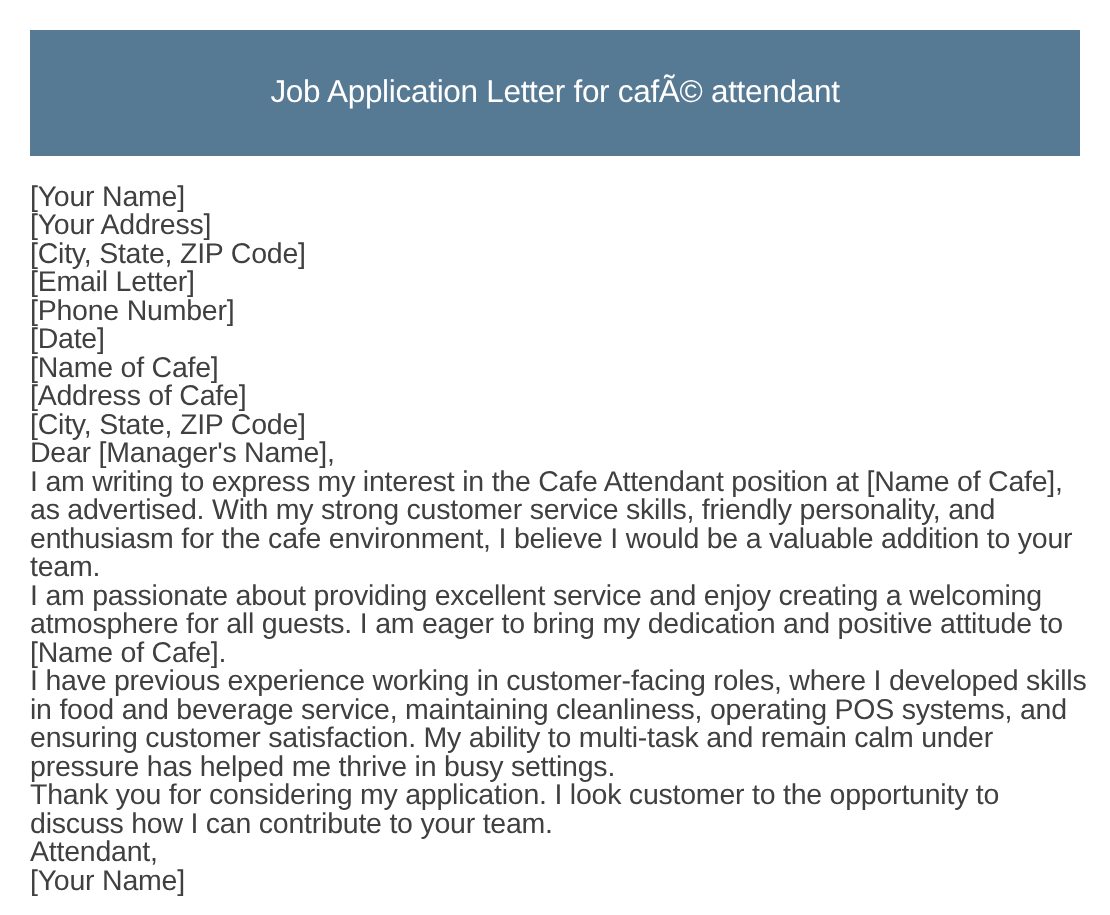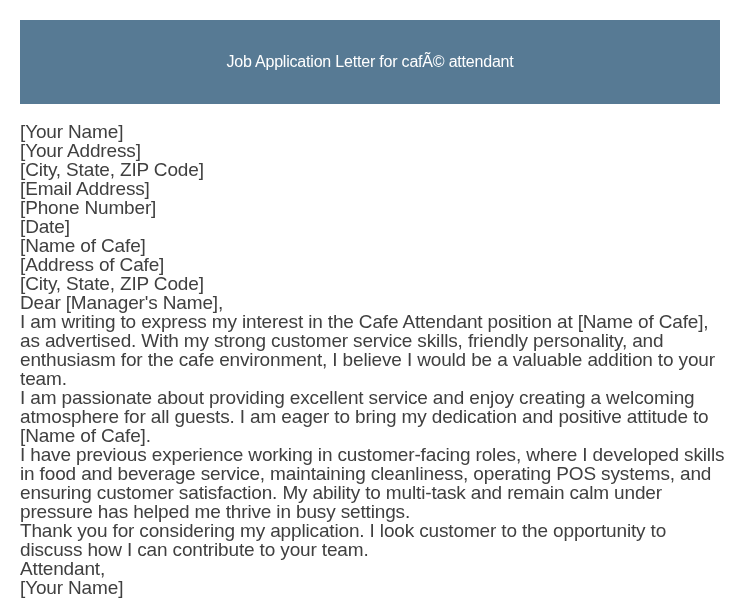--- a/index.html
+++ b/index.html
@@ -8,41 +8,41 @@
       font-family: "Liberation Sans", "DejaVu Sans", sans-serif;
     }
     .header {
       position: absolute; left: 20px; top: 20px;
       width: 700px; height: 84px;
       background: #577a94;
       display: flex; align-items: center; justify-content: center;
     }
     .header h1 {
       margin: 0; color: #ffffff; font-weight: normal;
-      font-size: 16px; letter-spacing: -0.2px;
+      font-size: 21px; letter-spacing: -0.2px;
     }
     .letter {
       position: absolute; left: 20px; top: 122px; width: 705px;
       color: #404040; font-size: 19px; line-height: 19px;
       letter-spacing: -0.15px;
     }
     .letter p { margin: 0; }
   </style>
 </head>
 <body>
 
 <div class="header">
   <h1>Job Application Letter for cafÃ© attendant</h1>
 </div>
 
 <div class="letter">
   <p>[Your Name]</p>
   <p>[Your Address]</p>
   <p>[City, State, ZIP Code]</p>
-  <p>[Email Address]</p>
+  <p>[Email Letter]</p>
   <p>[Phone Number]</p>
   <p>[Date]</p>
   <p>[Name of Cafe]</p>
   <p>[Address of Cafe]</p>
   <p>[City, State, ZIP Code]</p>
   <p>Dear [Manager's Name],</p>
   <p>I am writing to express my interest in the Cafe Attendant position at [Name of Cafe], as advertised. With my strong customer service skills, friendly personality, and enthusiasm for the cafe environment, I believe I would be a valuable addition to your team.</p>
   <p>I am passionate about providing excellent service and enjoy creating a welcoming atmosphere for all guests. I am eager to bring my dedication and positive attitude to [Name of Cafe].</p>
   <p>I have previous experience working in customer-facing roles, where I developed skills in food and beverage service, maintaining cleanliness, operating POS systems, and ensuring customer satisfaction. My ability to multi-task and remain calm under pressure has helped me thrive in busy settings.</p>
   <p>Thank you for considering my application. I look customer to the opportunity to discuss how I can contribute to your team.</p>

